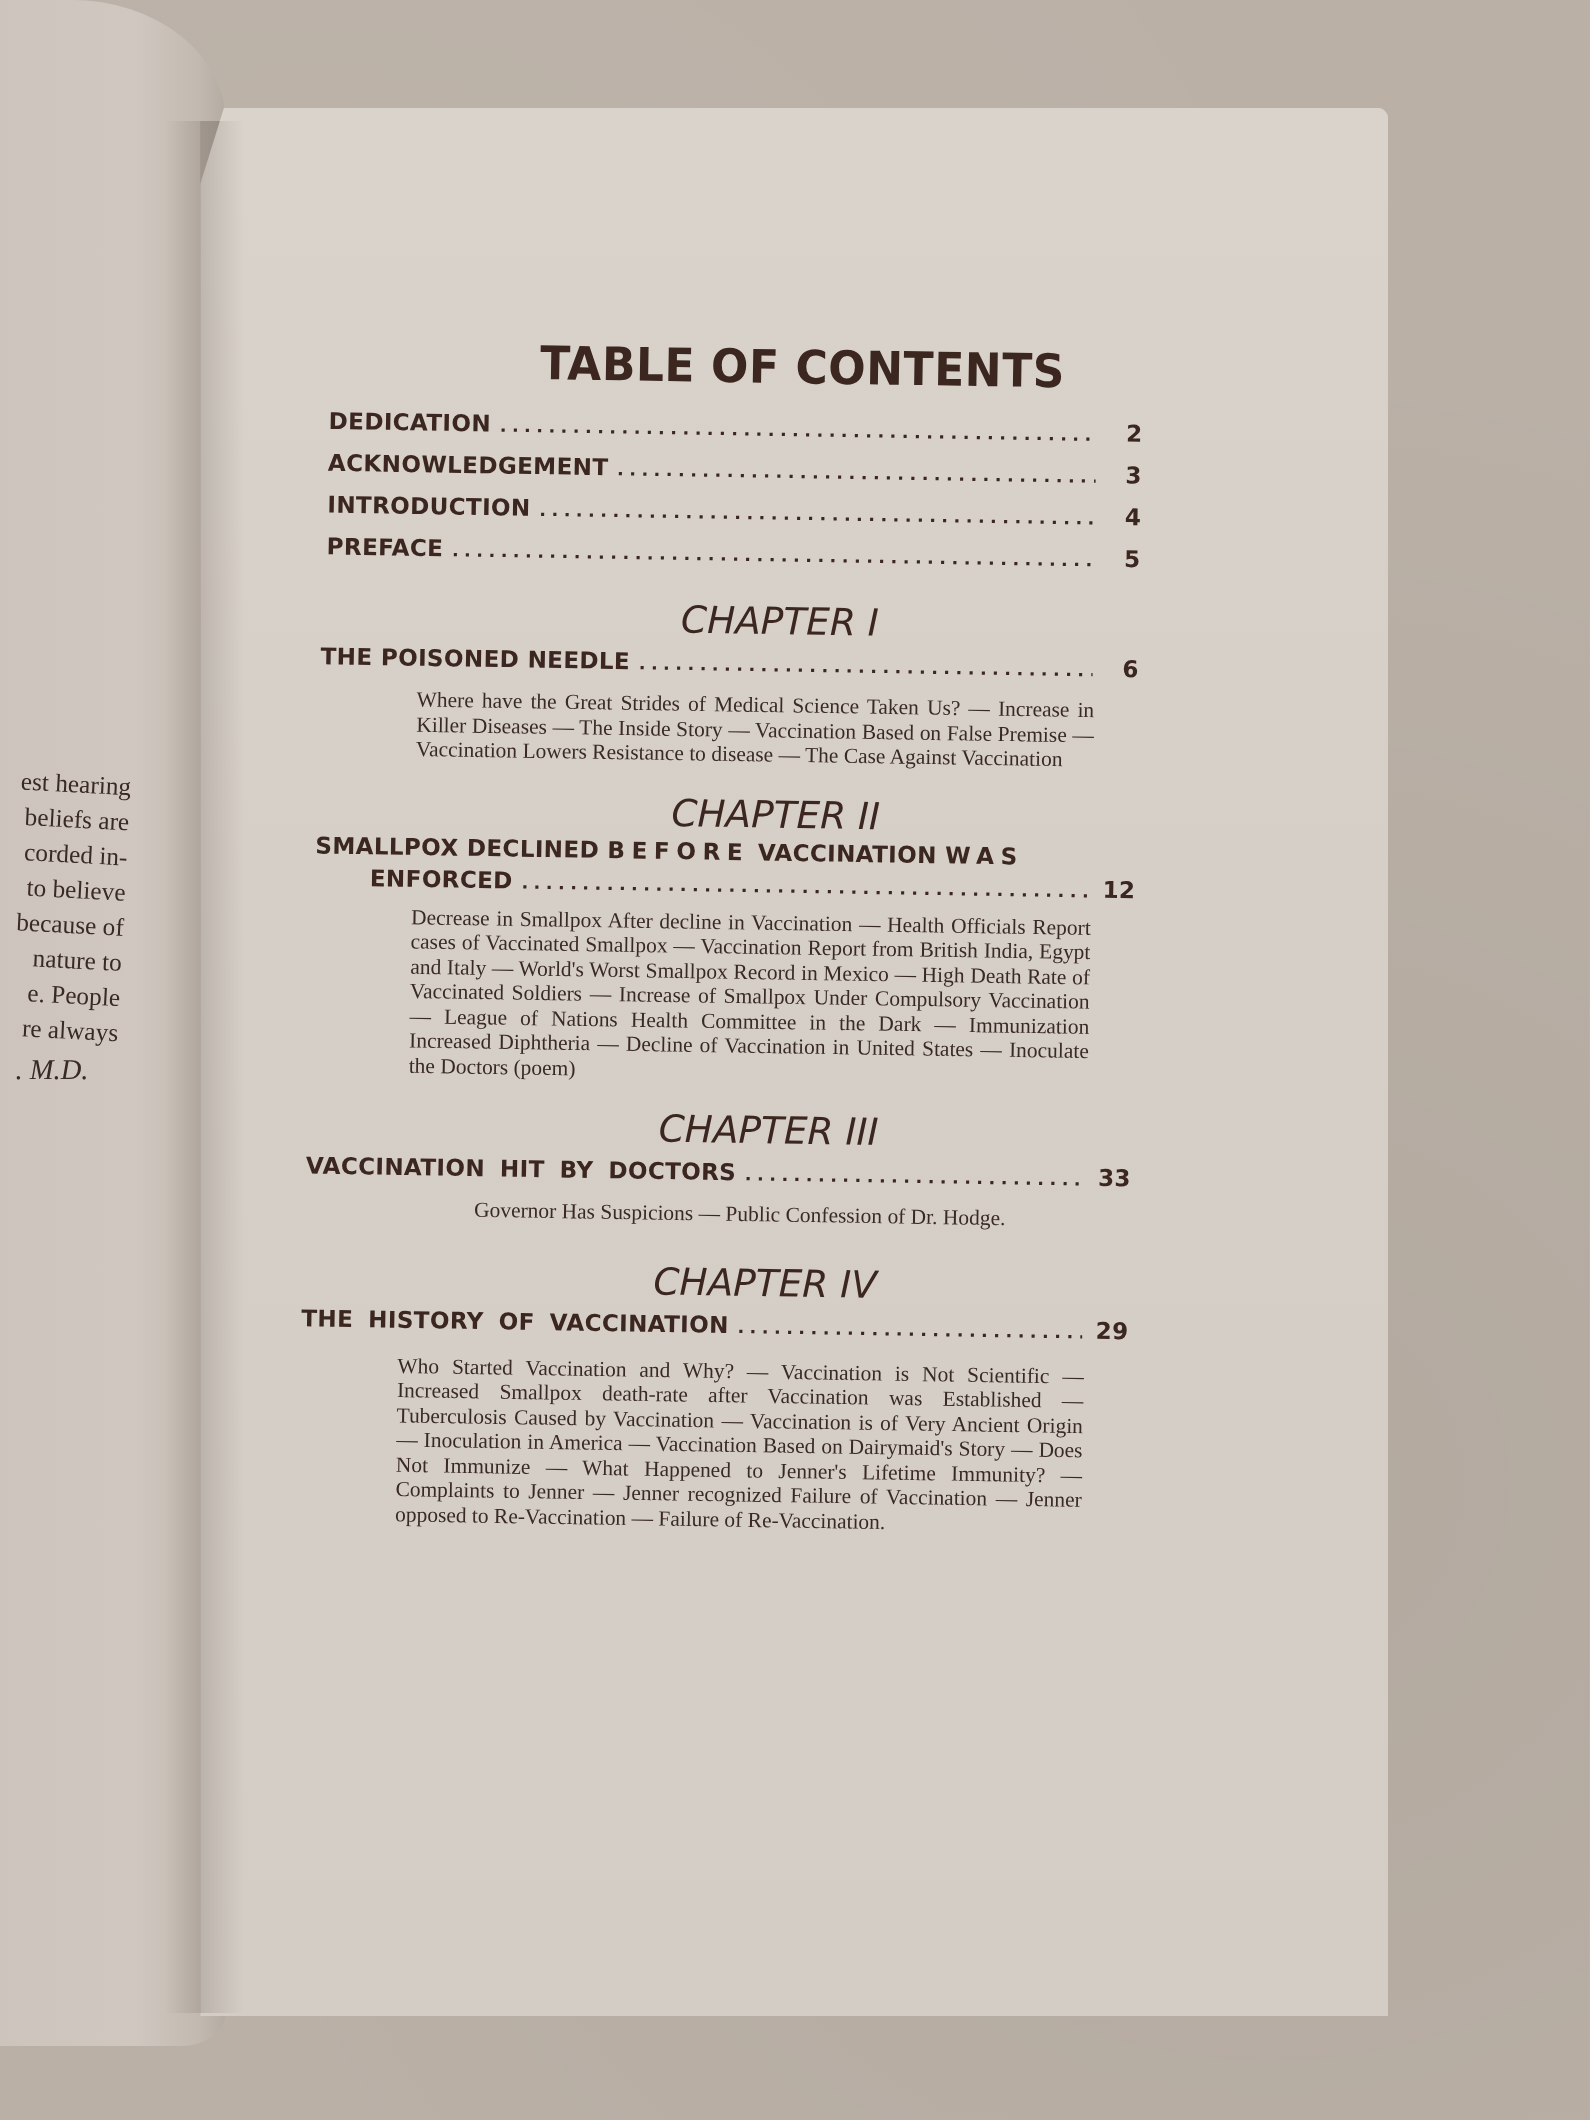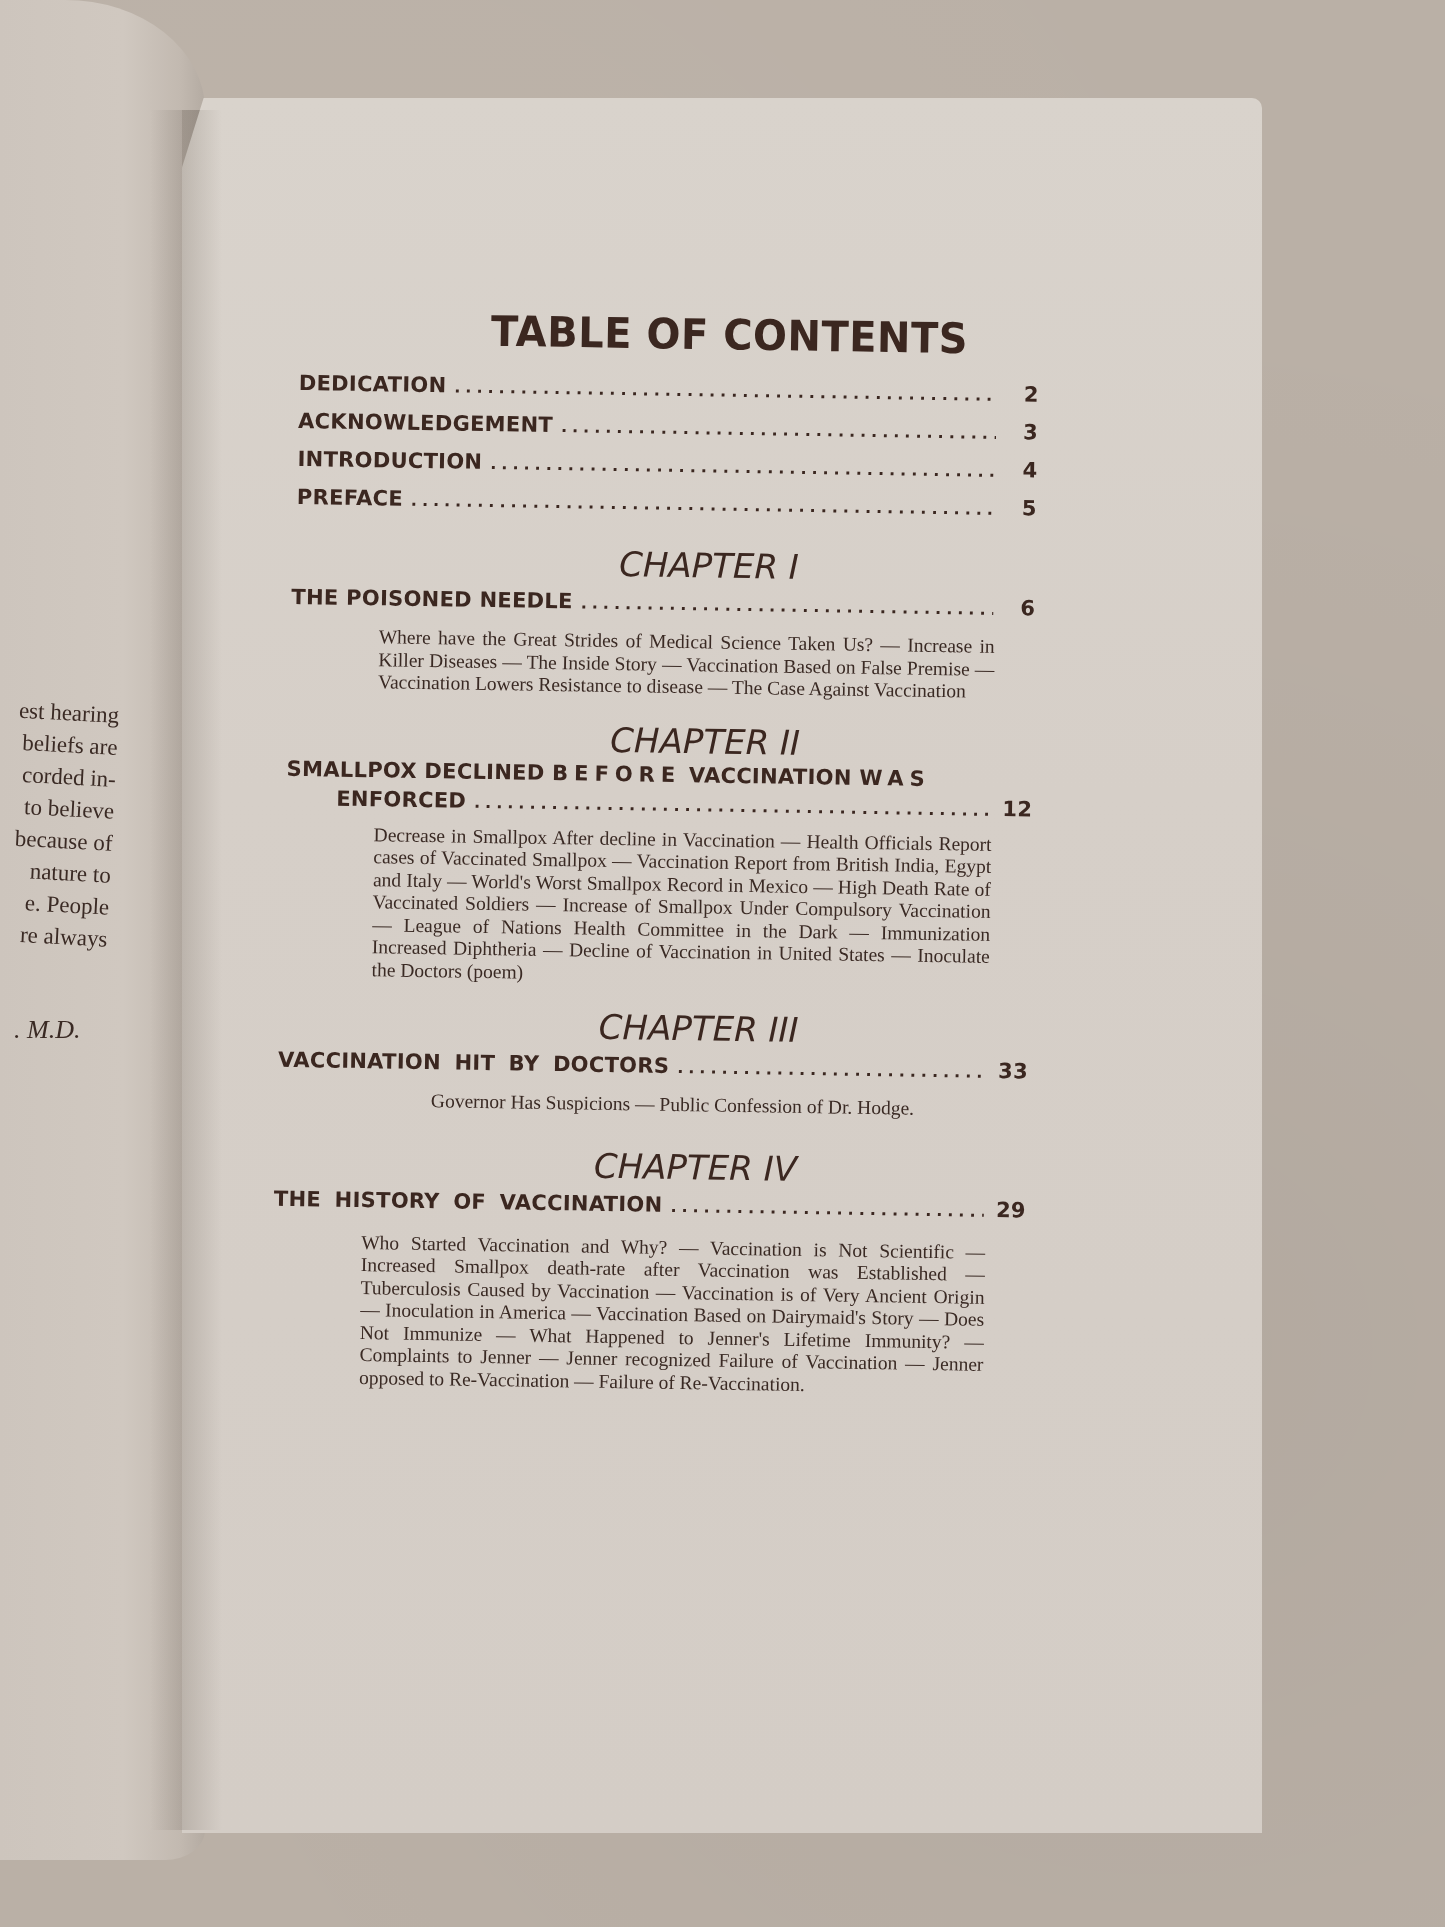--- a/index.html
+++ b/index.html
@@ -25,21 +25,21 @@
   }
   .left-text {
     position: absolute; left: 0; top: 700px; width: 120px;
     font-family: "Liberation Serif", serif;
     font-size: 23px; line-height: 32px; color: #3a2a24;
     text-align: right; white-space: nowrap;
     transform: rotate(3deg); transform-origin: right top;
   }
   .left-text .line { display: block; }
   .left-sig {
-    position: absolute; left: 14px; top: 1015px;
+    position: absolute; left: 14px; top: 958px;
     font-family: "Liberation Serif", serif; font-style: italic;
     font-size: 26px; color: #3a2a24;
   }
   
   .gutter {
     position: absolute; left: 150px; top: 110px; width: 85px; height: 1720px;
     background: linear-gradient(90deg, rgba(0,0,0,0.0), rgba(80,70,62,0.25) 60%, rgba(0,0,0,0));
   }
   
   .page-shadow {

